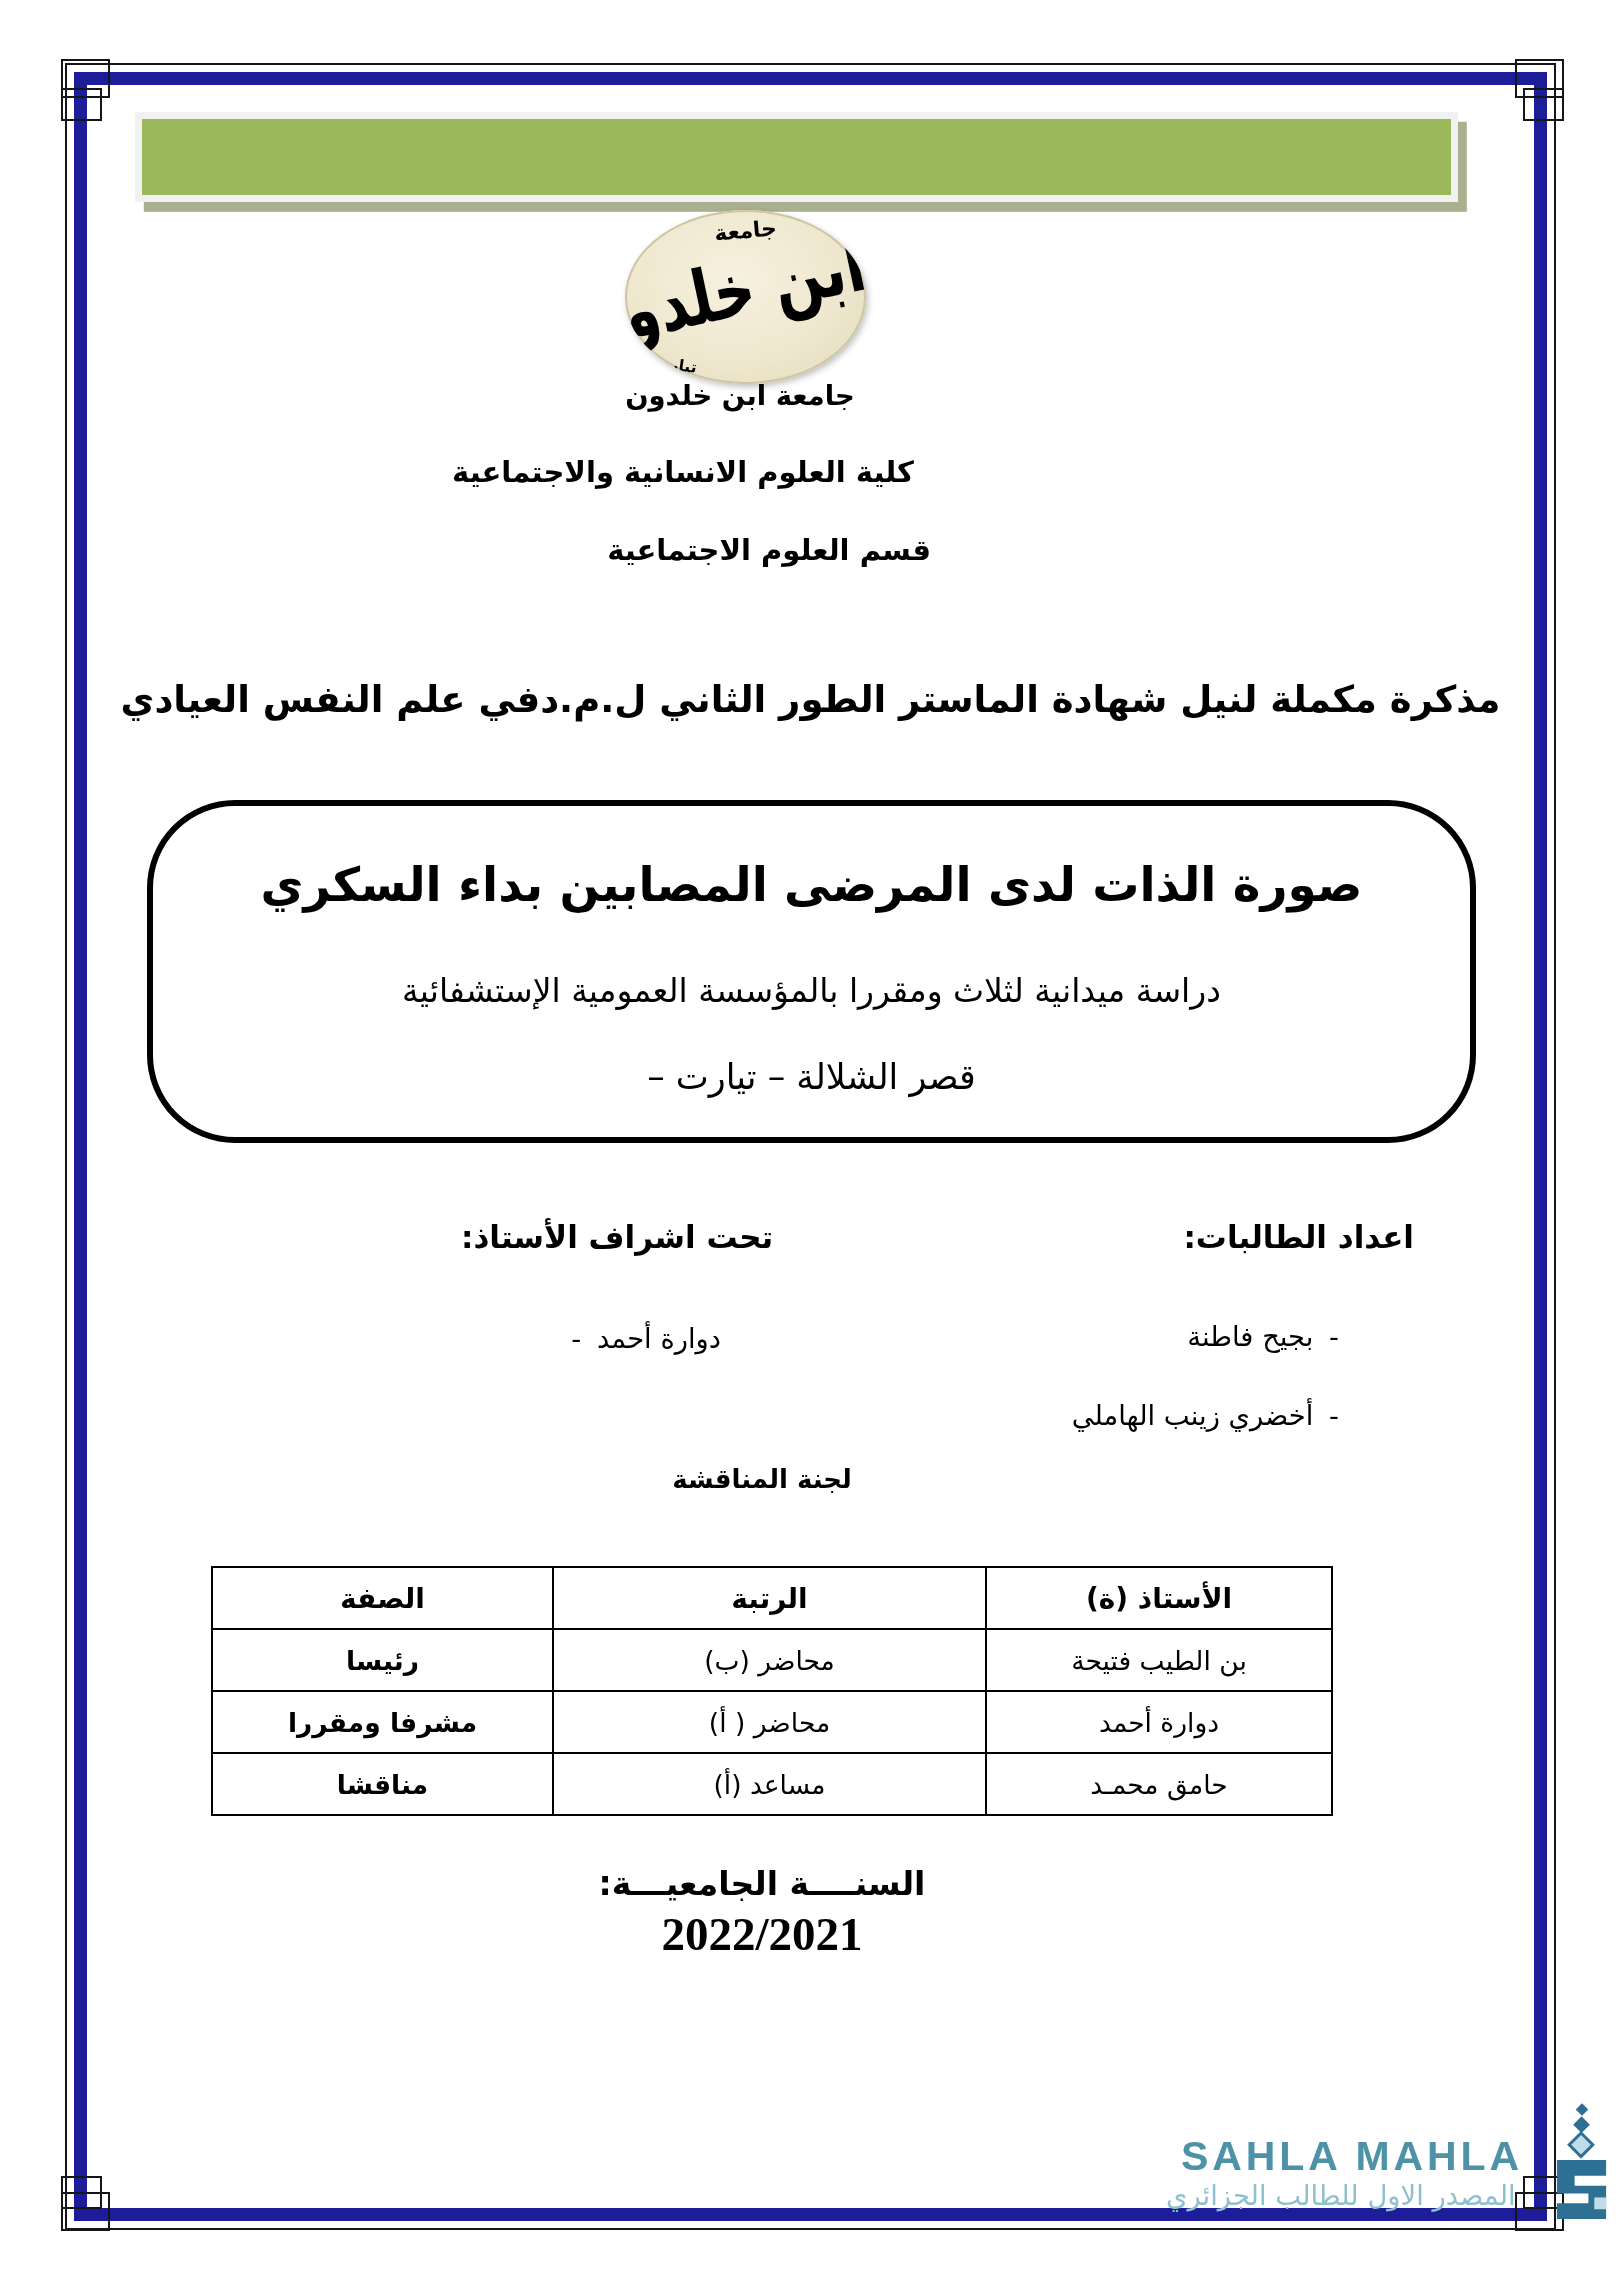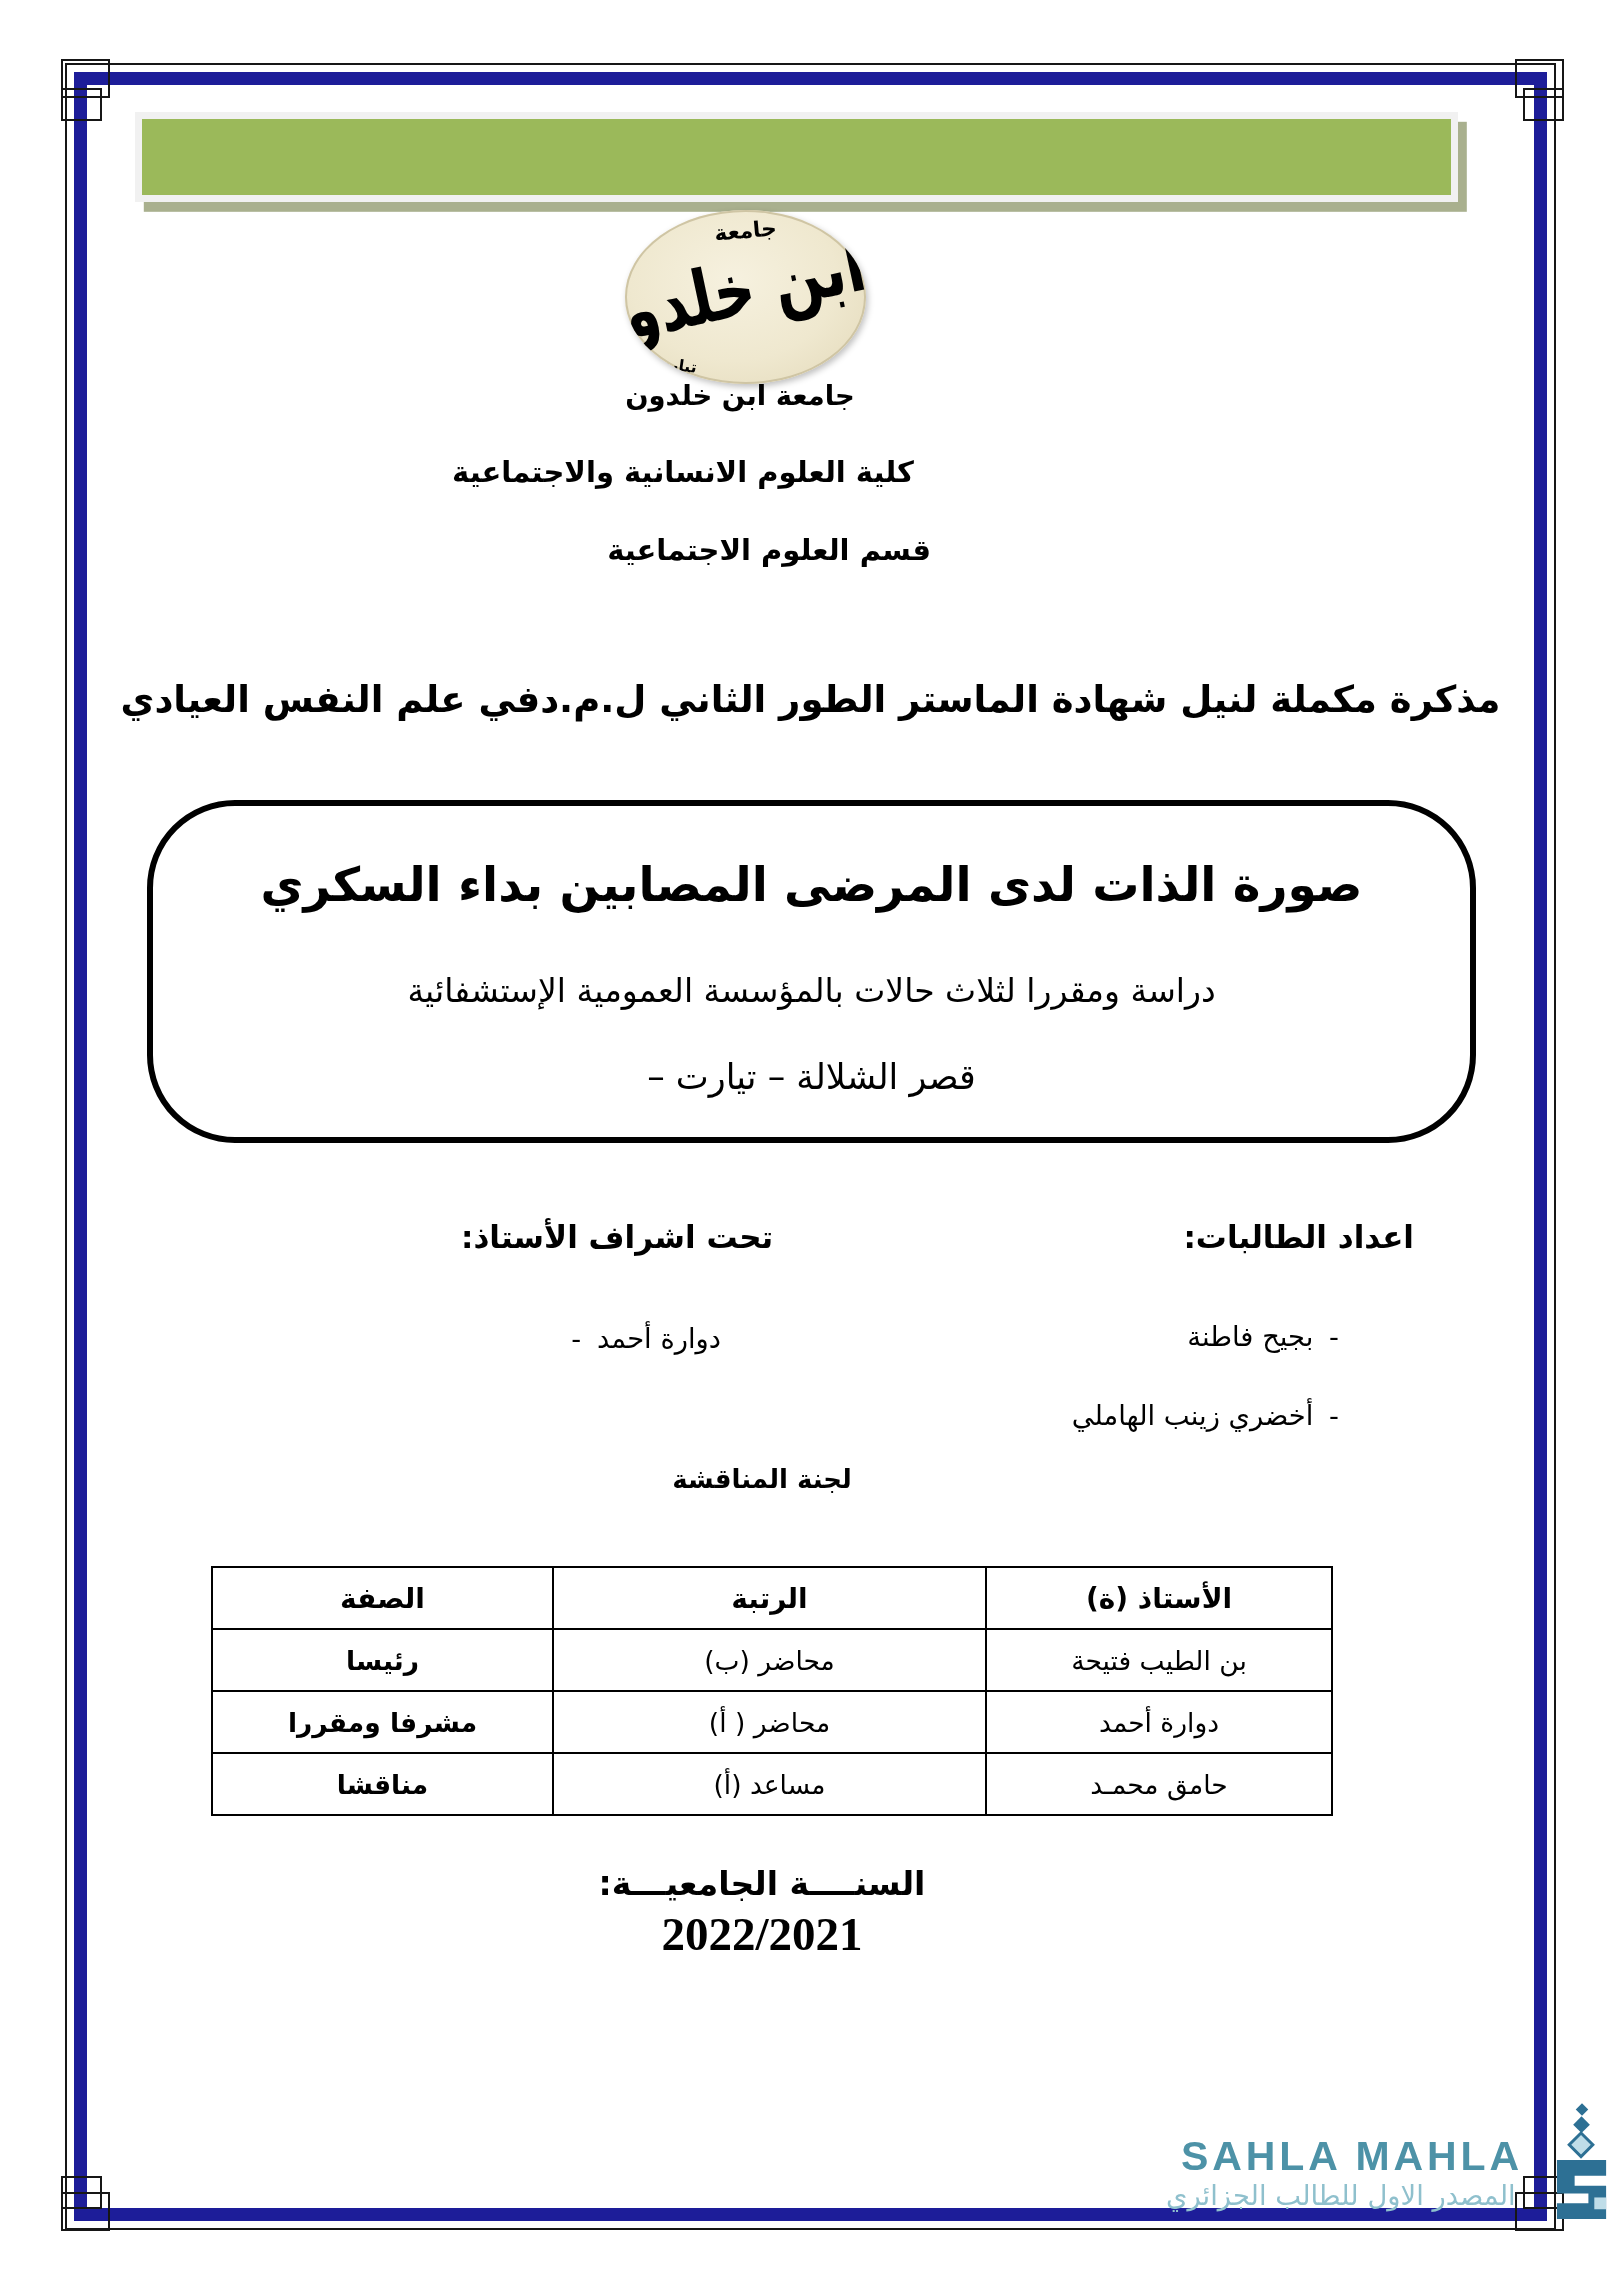--- a/index.html
+++ b/index.html
@@ -96,21 +96,21 @@
   </div>
 
   <div class="abs ar ctr uni-name">جامعة ابن خلدون</div>
   <div class="abs ar ctr faculty">كلية العلوم الانسانية والاجتماعية</div>
   <div class="abs ar ctr dept">قسم العلوم الاجتماعية</div>
 
   <div class="abs ar ctr memoir">مذكرة مكملة لنيل شهادة الماستر الطور الثاني ل.م.دفي علم النفس العيادي</div>
 
   <div class="abs tbox">
     <div class="abs ar ctr tbox-title">صورة الذات لدى المرضى المصابين بداء السكري</div>
-    <div class="abs ar ctr tbox-sub">دراسة ومقررا لثلاث حالات بالمؤسسة العمومية الإستشفائية</div>
+    <div class="abs ar ctr tbox-sub">دراسة ميدانية لثلاث ومقررا بالمؤسسة العمومية الإستشفائية</div>
     <div class="abs ar ctr tbox-loc">قصر الشلالة – تيارت –</div>
   </div>
 
   <div class="abs ar students-label">اعداد الطالبات:</div>
   <div class="abs ar supervisor-label">تحت اشراف الأستاذ:</div>
 
   <div class="abs ar name-line student-1">
     <span>-</span>
     <span>بجيح فاطنة</span>
   </div>

